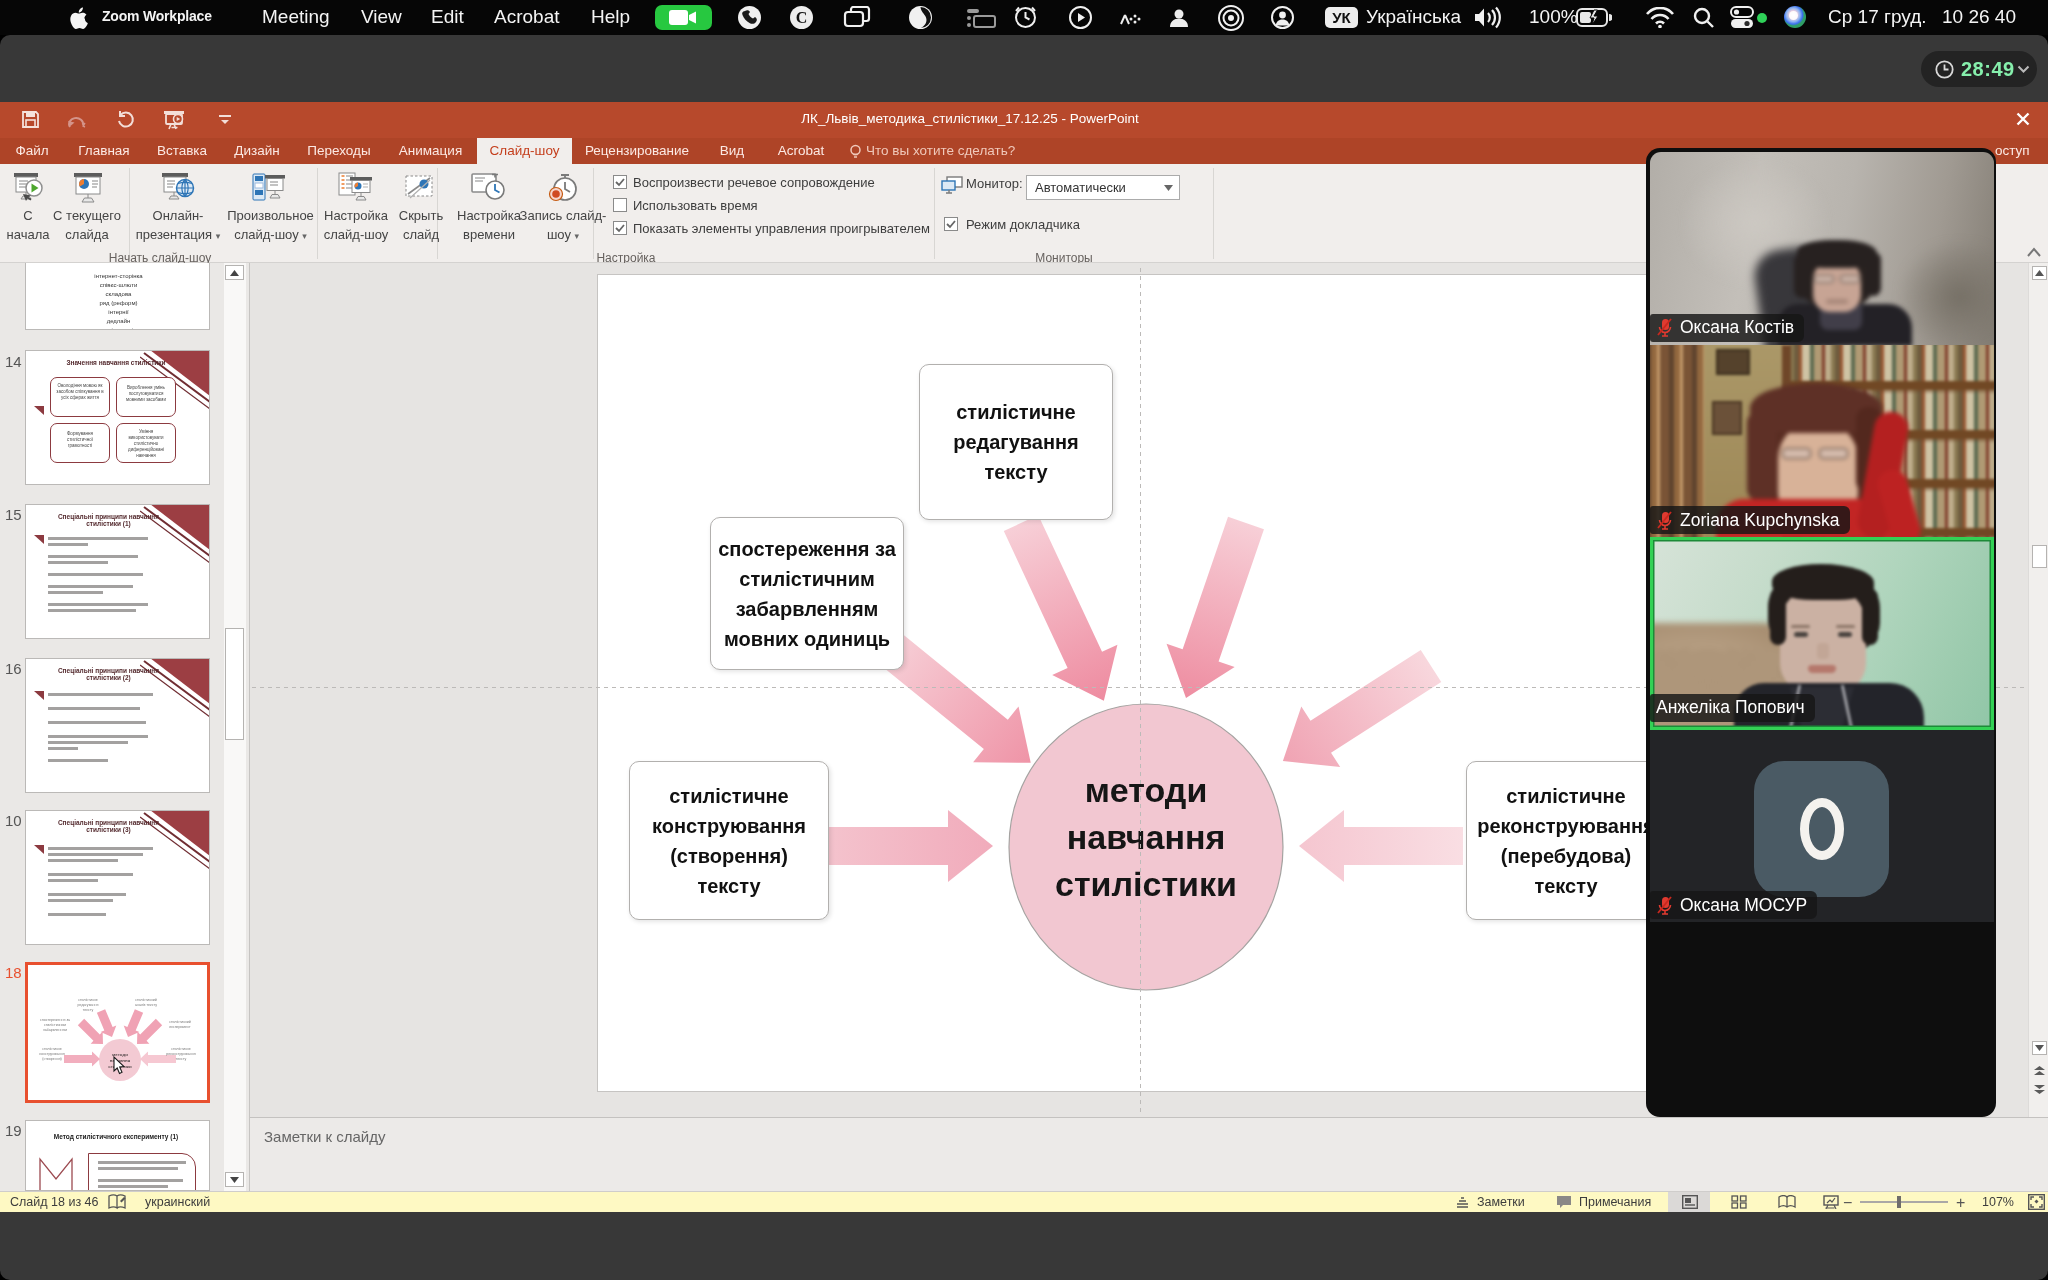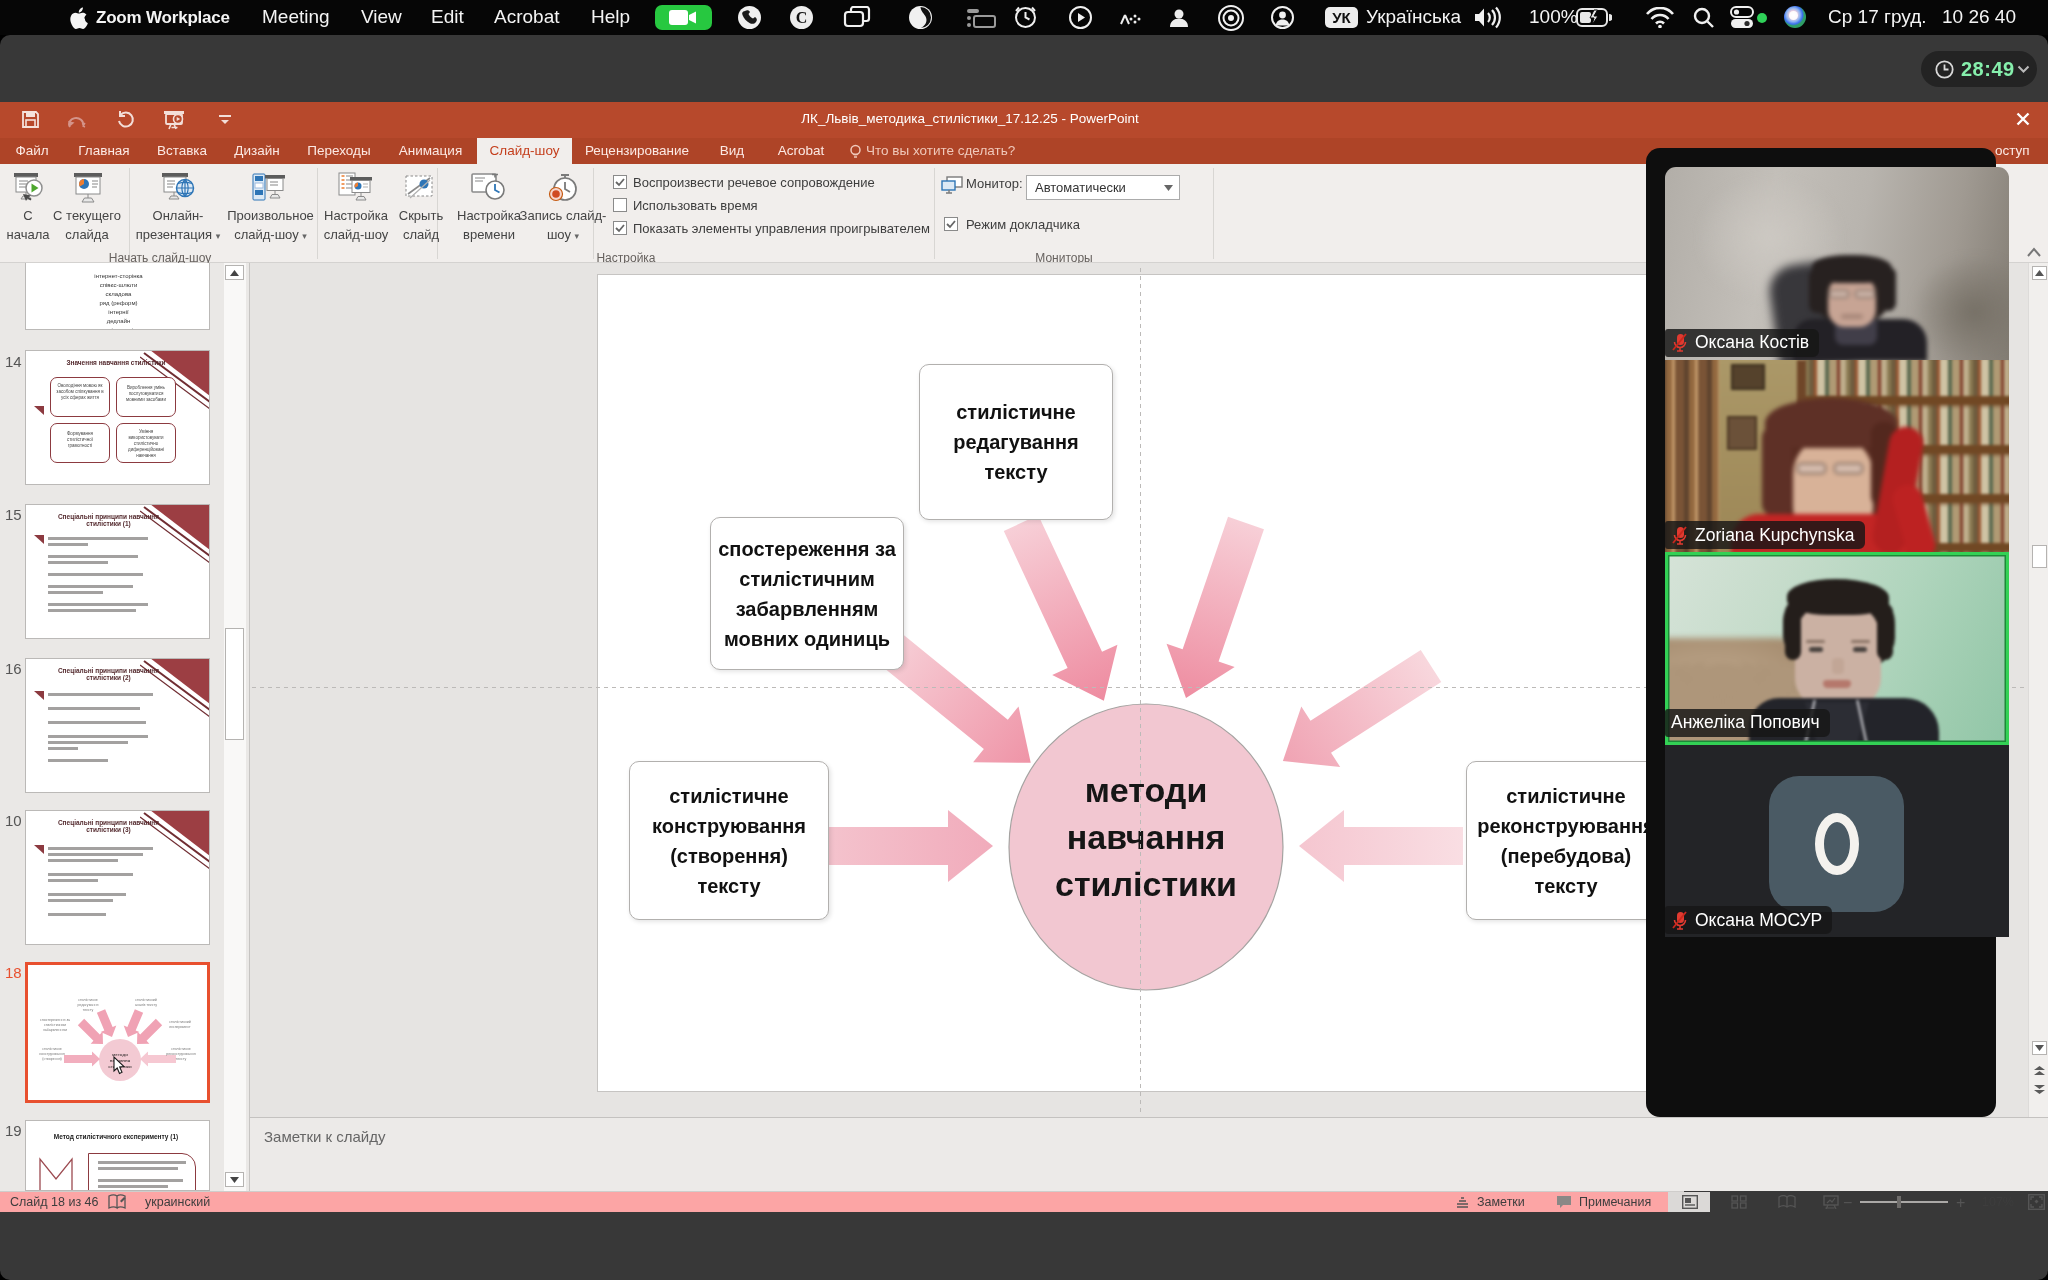--- a/index.html
+++ b/index.html
@@ -31,21 +31,21 @@
 .rsep { position:absolute; top:4px; width:1px; height:91px; background:#d8d6d3; }
 .rtx { position:absolute; text-align:center; font-size:13px; line-height:18.5px; color:#444; }
 .dda { font-size:9px; color:#666; }
 .cbx { position:absolute; width:14px; height:14px; background:#fff; border:1px solid #8a8a8a; }
 .cbx svg { position:absolute; left:-1px; top:-1px; }
 .cbt { position:absolute; font-size:13px; color:#3d3d3d; }
 .glabel { position:absolute; top:87px; text-align:center; font-size:12px; color:#66615e; }
 #mainarea { position:absolute; left:0; top:161px; width:2048px; height:854px; background:#e6e4e2; }
 #notesbar { position:absolute; left:250px; top:1015px; width:1798px; height:74px; background:#eceae8;
   border-top:1px solid #c4c2c0; }
-#statusbar { position:absolute; left:0; top:1089px; width:1684px; height:21px; background:#fca5a5;
+#statusbar { position:absolute; left:0; top:1089px; width:2048px; height:21px; background:#fef9c3;
   border-top:1px solid #cfcdcb; color:#3d3d3d; font-size:12.5px; }
 
 
 #thumbpanel { position:absolute; left:0; top:161px; width:250px; height:928px; background:#eae8e6;
   border-right:1px solid #c6c4c2; overflow:hidden; }
 .thumb { position:absolute; left:25px; width:185px; background:#fff; border:1px solid #bbb9b7;
   overflow:hidden; }
 .tnum { position:absolute; left:5px; width:22px; font-size:15px; color:#555; }
 #tscroll { position:absolute; left:224px; top:0; width:22px; height:928px; background:#f9f8f7; }
 .sbox { position:absolute; left:1px; width:19px; height:15px; background:#fff; border:1px solid #b5b3b1;
@@ -61,38 +61,38 @@
 #slide { position:absolute; left:597px; top:11px; width:1090px; height:818px; background:#fff;
   border:1px solid #c6c4c2; }
 
 .dbox { position:absolute; background:#fff; border:1.5px solid #b2b0ae; border-radius:10px;
   box-shadow:1.5px 2px 4px rgba(0,0,0,0.10); display:flex; align-items:center; justify-content:center;
   text-align:center; font-size:20px; font-weight:bold; color:#111; line-height:30px; padding:0 6px; }
 .dtxt { position:absolute; text-align:center; font-weight:bold; color:#161616; }
 
 
 #panel { position:absolute; left:1646px; top:113px; width:350px; height:969px;
-  background:#0e0e0e; border-radius:14px; padding:19px; }
+  background:#0e0e0e; border-radius:14px; padding:4px; }
 #panel .vids { position:relative; width:344px; height:963px; border-radius:11px; overflow:hidden; }
 .vid { position:relative; width:344px; height:192.6px; overflow:hidden; }
 .nlabel { position:absolute; left:0; bottom:3px; height:28px; background:rgba(22,22,22,0.82);
   border-radius:3px 6px 6px 3px; color:#fff; font-size:17.5px; display:flex; align-items:center;
   padding:0 10px 0 6px; }
 .nlabel svg { margin-right:7px; }
 .greenb { position:absolute; left:0; top:0; width:344px; height:192.6px;
   border:3.5px solid #33d155; box-shadow:inset 0 0 0 1.5px #1d8a38; }
 </style>
 </head>
 <body>
 <div id="stage">
   <div id="menubar">
     <svg class="abs" style="left:70px;top:7px" width="20" height="22" viewBox="0 0 20 22">
       <path fill="#f4f4f4" d="M14.3 11.6c0-2.6 2.1-3.8 2.2-3.9-1.2-1.8-3.1-2-3.7-2-1.6-.2-3.1.9-3.9.9-.8 0-2-.9-3.4-.9C3.8 5.8 2.1 6.8 1.2 8.4c-1.9 3.3-.5 8.1 1.4 10.8.9 1.3 2 2.8 3.4 2.7 1.4-.1 1.9-.9 3.5-.9 1.6 0 2.1.9 3.5.9 1.5 0 2.4-1.3 3.3-2.6 1-1.5 1.5-3 1.5-3.1-.1 0-2.9-1.1-2.9-4.6zM11.8 3.9c.7-.9 1.2-2.1 1.1-3.3-1 0-2.3.7-3 1.6-.7.8-1.3 2-1.1 3.2 1.1.1 2.3-.6 3-1.5z"></path>
     </svg>
-    <div class="mi" style="left:96px;font-weight:bold;font-size:17px;letter-spacing:-0.2px;top:8px">Zoom Workplace</div>
+    <div class="mi" style="left:102px;font-weight:bold;font-size:14px;letter-spacing:-0.2px;top:8px">Zoom Workplace</div>
     <div class="mi" style="left:262px">Meeting</div>
     <div class="mi" style="left:361px">View</div>
     <div class="mi" style="left:431px">Edit</div>
     <div class="mi" style="left:494px">Acrobat</div>
     <div class="mi" style="left:591px">Help</div>
     <div class="abs" style="left:655px;top:5px;width:57px;height:25px;background:#27c840;border-radius:7px">
       <svg style="position:absolute;left:14px;top:5px" width="28" height="15" viewBox="0 0 28 15">
         <rect x="0" y="0" width="19" height="15" rx="3" fill="#fff"></rect>
         <path d="M20 5 L27 1.5 L27 13.5 L20 10 Z" fill="#fff"></path>
       </svg>

